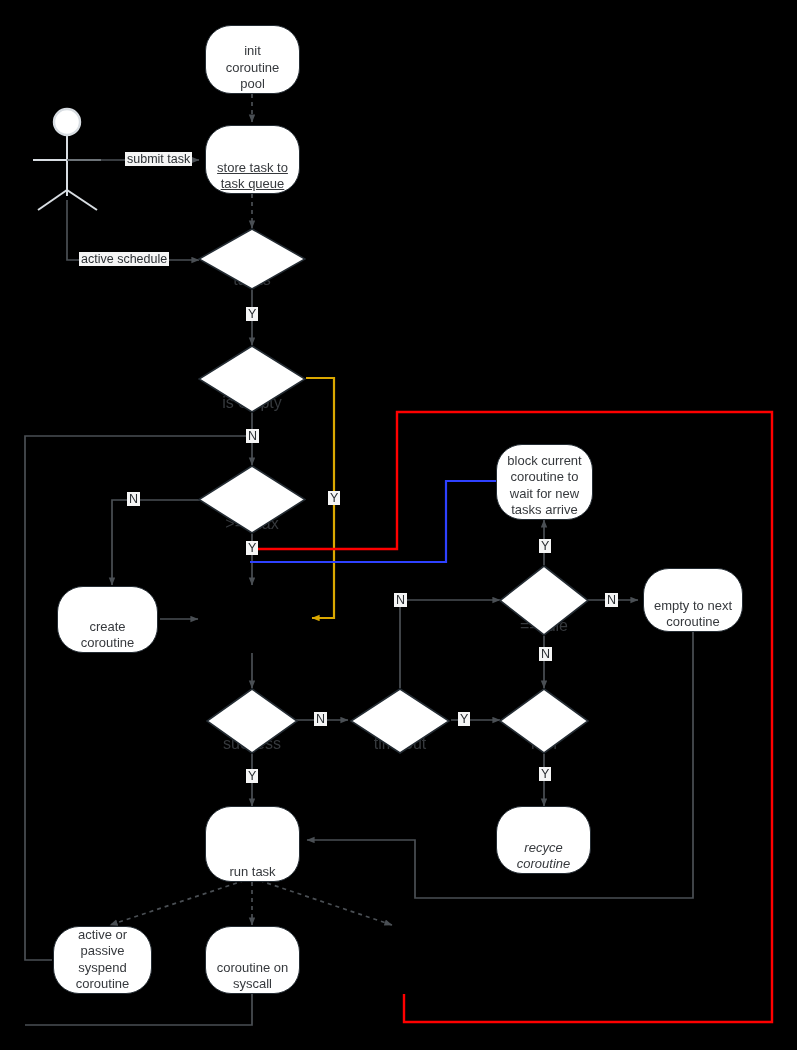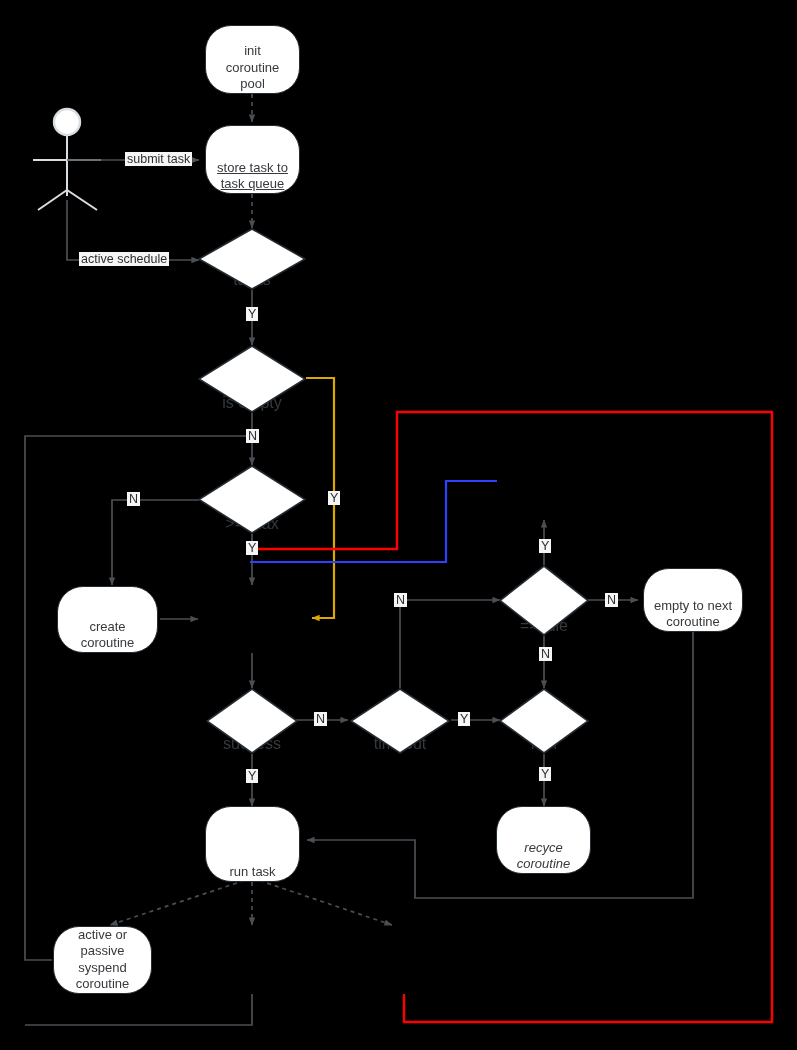--- a/index.html
+++ b/index.html
@@ -150,20 +150,26 @@
   </div>
 
   <div class="node" style="left:350px;top:688px;width:100px;height:66px;">
     <svg width="100" height="66" style="position:absolute;left:0;top:0;">
       <polygon points="50,1 99,33 50,65 1,33" fill="#ffffff" stroke="#242c33" stroke-width="1.6"></polygon>
     </svg>
     <span class="dlabel" style="white-space:pre-line">keep alive
 timeout</span>
   </div>
 
+  <div class="node box" style="left:496px;top:444px;width:97px;height:76px;">
+    <span style="white-space:pre-line">block current
+coroutine to
+wait for new
+tasks arrive</span>
+  </div>
 
   <div class="node" style="left:499px;top:565px;width:90px;height:71px;">
     <svg width="90" height="71" style="position:absolute;left:0;top:0;">
       <polygon points="45,1 89,35.5 45,70 1,35.5" fill="#ffffff" stroke="#242c33" stroke-width="1.6"></polygon>
     </svg>
     <span class="dlabel" style="white-space:pre-line">running
 == idle</span>
   </div>
 
   <div class="node box" style="left:643px;top:568px;width:100px;height:64px;">
@@ -188,20 +194,24 @@
     <span style="white-space:pre-line">run task</span>
   </div>
 
   <div class="node box" style="left:53px;top:926px;width:99px;height:68px;">
     <span style="white-space:pre-line">active or
 passive
 syspend
 coroutine</span>
   </div>
 
+  <div class="node box" style="left:205px;top:926px;width:95px;height:68px;">
+    <span style="white-space:pre-line">coroutine on
+syscall</span>
+  </div>
 
 
   <div class="edgelabel" style="left:99px;top:152px;margin-left:26px;">submit task</div>
   <div class="edgelabel" style="left:79px;top:252px;">active schedule</div>
 
   <div class="edgelabel" style="left:246px;top:307px;">Y</div>
   <div class="edgelabel" style="left:328px;top:491px;">Y</div>
   <div class="edgelabel" style="left:246px;top:429px;">N</div>
   <div class="edgelabel" style="left:127px;top:492px;">N</div>
   <div class="edgelabel" style="left:246px;top:541px;">Y</div>

